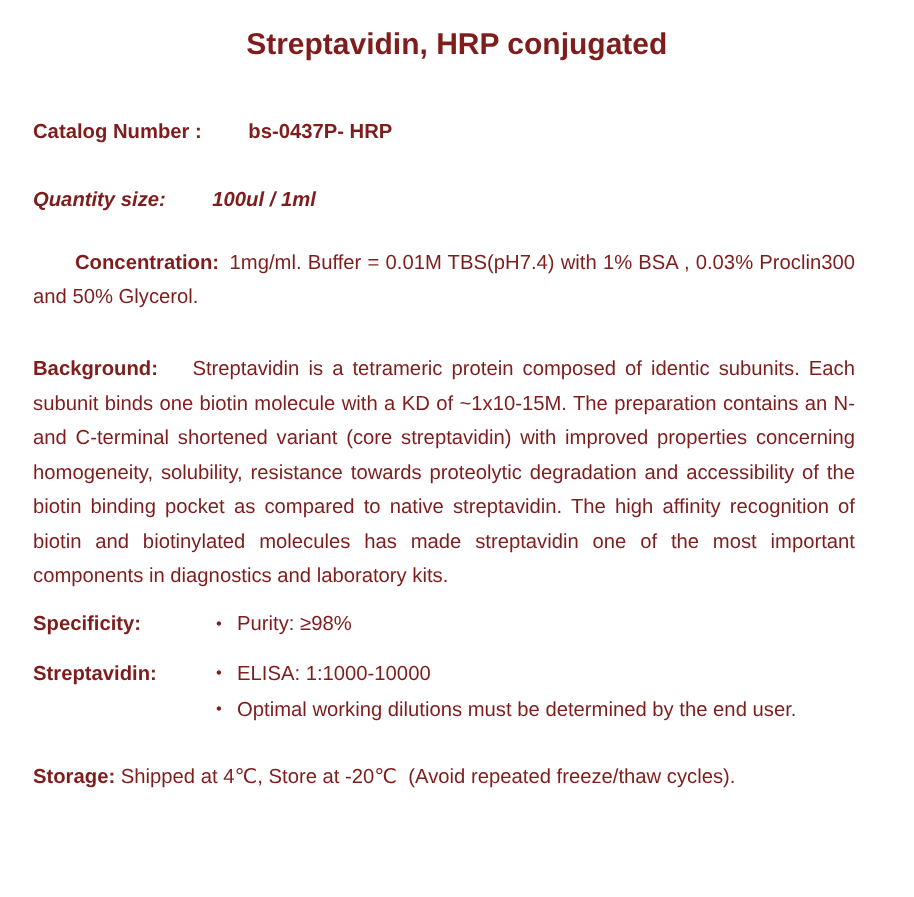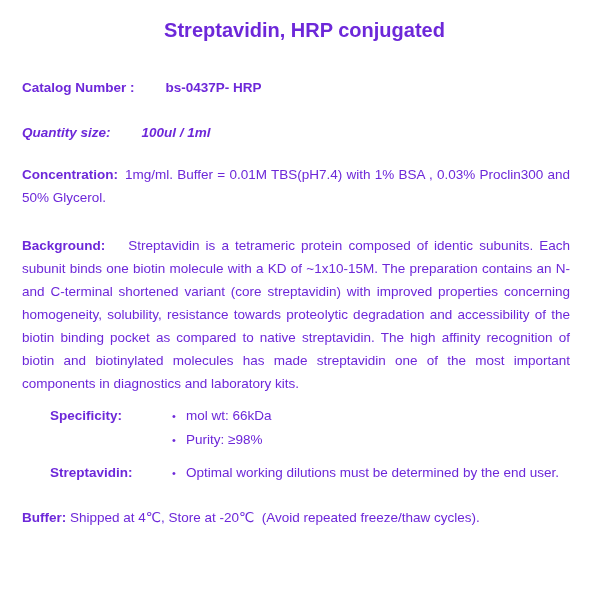--- a/index.html
+++ b/index.html
@@ -2,21 +2,21 @@
 <html><head>
 <meta charset="utf-8">
 <style>
   * { margin: 0; padding: 0; box-sizing: border-box; }
   html, body { background: #ffffff; }
   .page {
     position: relative;
     width: 609px;
     height: 598px;
     background: #ffffff;
-    color: #6d28d9;
+    color: #7f1d1d;
     font-family: "Liberation Sans", "DejaVu Sans", sans-serif;
     font-size: 13.5px;
     padding: 17px 39px 0 22px;
     overflow: hidden;
   }
   .b { font-weight: bold; }
   .title {
     font-size: 20px;
     font-weight: bold;
     text-align: center;
@@ -26,33 +26,32 @@
   .field-row { line-height: 17px; }
   .field-row.catalog  { margin-top: 35px; }
   .field-row.quantity { margin-top: 28px; font-style: italic; }
   .field-label { font-weight: bold; padding-right: 31px; }
   .para {
     text-align: justify;
     line-height: 23px;
   }
   .para.concentration { margin-top: 22px; }
   .para.background    { margin-top: 25px; }
-  .lab-c { font-weight: bold; padding-right: 7px; }
+  .lab-c { font-weight: bold; padding-right: 7px; margin-left: 28px; }
   .lab-b { font-weight: bold; padding-right: 23px; }
   .section {
     display: flex;
     align-items: flex-start;
   }
   .section.specificity { margin-top: 9px; }
   .section.application { margin-top: 9px; }
   .sec-label {
     flex: 0 0 122px;
     font-weight: bold;
     line-height: 24px;
-    margin-left: 28px;
   }
   ul.bullets { list-style: none; flex: 1; }
   ul.bullets li {
     line-height: 24px;
     padding-left: 14px;
     position: relative;
   }
   ul.bullets li::before {
     content: "\2022";
     position: absolute;
@@ -86,29 +85,29 @@
     <span class="lab-c">Concentration:</span><span>1mg/ml. Buffer = 0.01M TBS(pH7.4) with 1% BSA , 0.03% Proclin300 and 50% Glycerol.</span>
   </p>
 
   <p class="para background">
     <span class="lab-b">Background:</span><span>Streptavidin is a tetrameric protein composed of identic subunits. Each subunit binds one biotin molecule with a KD of ~1x10-15M. The preparation contains an N- and C-terminal shortened variant (core streptavidin) with improved properties concerning homogeneity, solubility, resistance towards proteolytic degradation and accessibility of the biotin binding pocket as compared to native streptavidin. The high affinity recognition of biotin and biotinylated molecules has made streptavidin one of the most important components in diagnostics and laboratory kits.</span>
   </p>
 
   <div class="section specificity">
     <div class="sec-label">Specificity:</div>
     <ul class="bullets">
-      <li><span>mol wt: 66kDa</span></li>
       <li><span>Purity: ≥98%</span></li>
     </ul>
   </div>
 
   <div class="section application">
     <div class="sec-label">Streptavidin:</div>
     <ul class="bullets">
+      <li><span>ELISA: 1:1000-10000</span></li>
       <li><span>Optimal working dilutions must be determined by the end user.</span></li>
     </ul>
   </div>
 
   <p class="storage">
-    <span class="b">Buffer:</span> <span class="prewrap">Shipped at 4℃, Store at -20℃  (Avoid repeated freeze/thaw cycles).</span>
+    <span class="b">Storage:</span> <span class="prewrap">Shipped at 4℃, Store at -20℃  (Avoid repeated freeze/thaw cycles).</span>
   </p>
 
 </div>
 
 </body></html>

